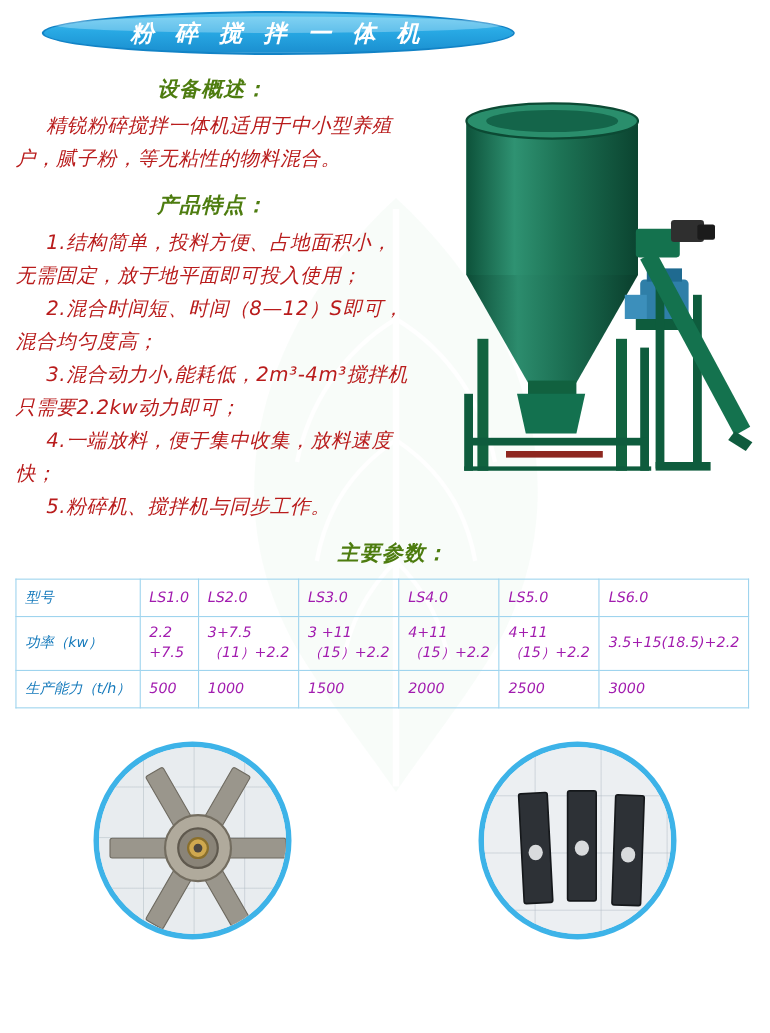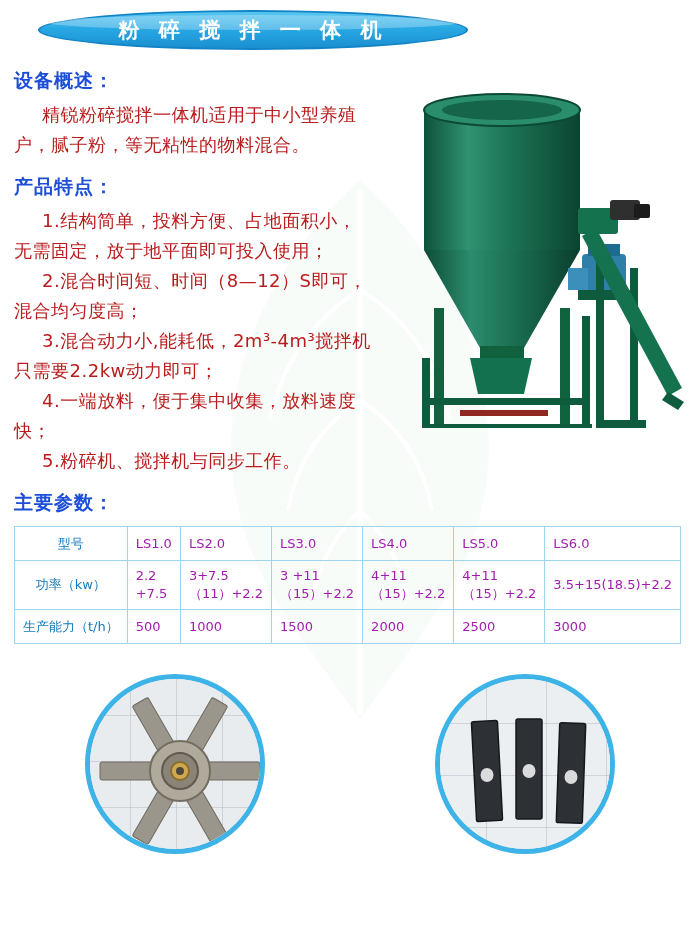--- a/index.html
+++ b/index.html
@@ -26,20 +26,21 @@
     height: 560px;
     pointer-events: none;
     opacity: 0.10;
     z-index: 0;
   }
 
   .page {
     position: relative;
     z-index: 2;
     padding: 0;
+    font-style: italic;
   }
 
   
   .banner {
     position: relative;
     margin: 8px 0 0 0;
     height: 46px;
   }
   .banner-ellipse {
     position: absolute;
@@ -73,22 +74,23 @@
     font-size: 21px;
     font-weight: bold;
     letter-spacing: 6px;
   }
 
   
   h2.section-title {
     font-size: 19px;
     font-weight: bold;
     margin: 14px 0 6px 14px;
-    color: #1d4ed8;
+    color: #4d7c0f;
     letter-spacing: 1px;
+    text-align: center;
   }
 
   p.para {
     font-size: 18px;
     line-height: 30px;
     margin: 0 0 0 14px;
     color: #b91c1c;
     letter-spacing: 0.5px;
   }
   p.indent { text-indent: 28px; }
@@ -118,21 +120,20 @@
     border: 1px solid #9fd4ee;
     padding: 6px 8px;
     vertical-align: middle;
     line-height: 18px;
     height: 34px;
   }
   table.params td.head {
     color: #1479bb;
     width: 118px;
     white-space: nowrap;
-    text-align: center;
   }
   table.params td.val {
     color: #a21caf;
   }
 
   
   .circles {
     margin-top: 30px;
     display: flex;
     justify-content: space-around;

